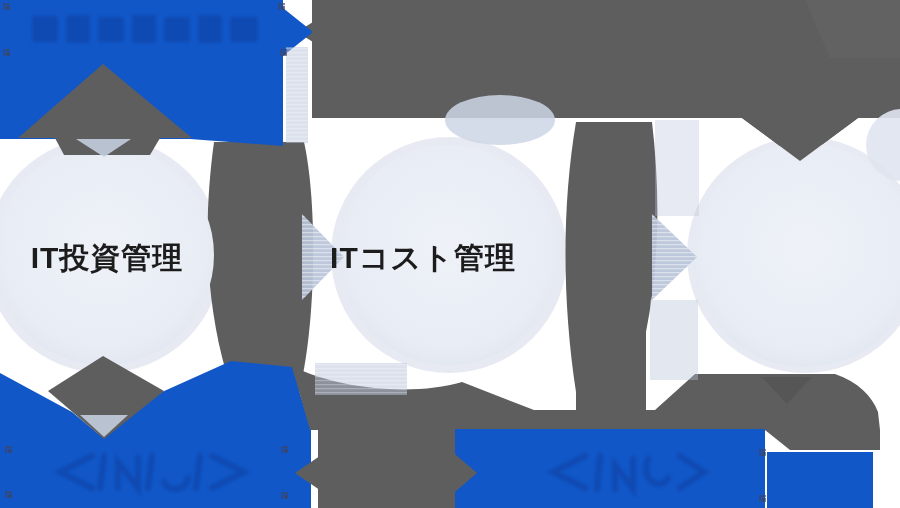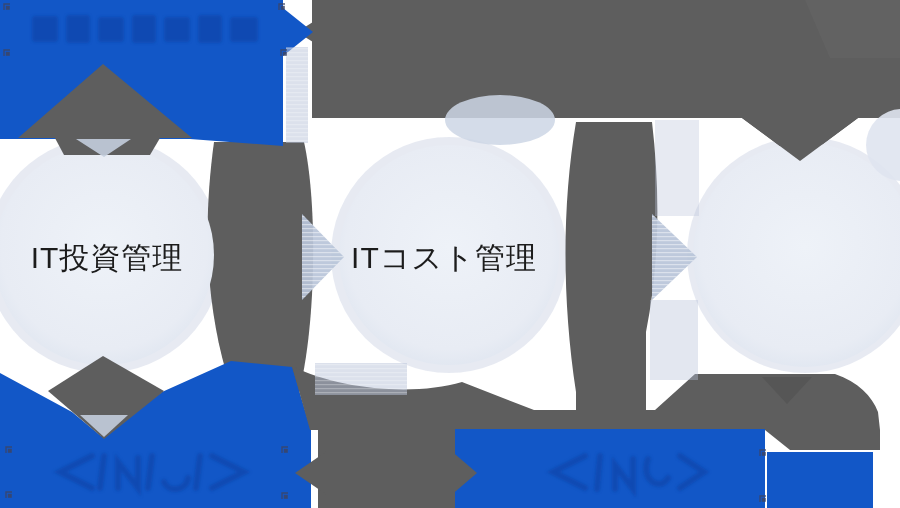--- a/index.html
+++ b/index.html
@@ -3,21 +3,21 @@
 <meta charset="utf-8">
 <style>
   html,body{margin:0;padding:0;background:#ffffff;}
   .stage{
     position:relative;width:900px;height:508px;overflow:hidden;background:#ffffff;
     font-family:"Liberation Sans","DejaVu Sans",sans-serif;
   }
   .stage svg{position:absolute;left:0;top:0;display:block;}
   .circle-label{
     position:absolute;transform:translate(-50%,-50%);
-    font-weight:normal;font-size:30px;letter-spacing:1px;color:#1c1c1c;white-space:nowrap;text-align:center;
+    font-weight:bold;font-size:30px;letter-spacing:1px;color:#1c1c1c;white-space:nowrap;text-align:center;
   }
 </style>
 </head>
 <body>
 
 <div class="stage">
 <svg width="900" height="508" viewBox="0 0 900 508">
   <defs>
     <filter id="gblur" x="-30%" y="-30%" width="160%" height="160%">
           <feGaussianBlur stdDeviation="1.6"></feGaussianBlur>
@@ -162,14 +162,14 @@
           <rect x="762.5" y="452.5" width="2.6" height="2.6"></rect>
         </g>
     <g>
           <path d="M760,502 L760,496 L766,496" fill="none"></path>
           <rect x="762.5" y="498.5" width="2.6" height="2.6"></rect>
         </g>
   </g>
 </svg>
 
   <div class="circle-label" style="left:107px;top:258px;">IT投資管理</div>
-  <div class="circle-label" style="left:444px;top:258px;">ITコスト管理</div>
+  <div class="circle-label" style="left:423px;top:258px;">ITコスト管理</div>
 </div>
 
 </body></html>

